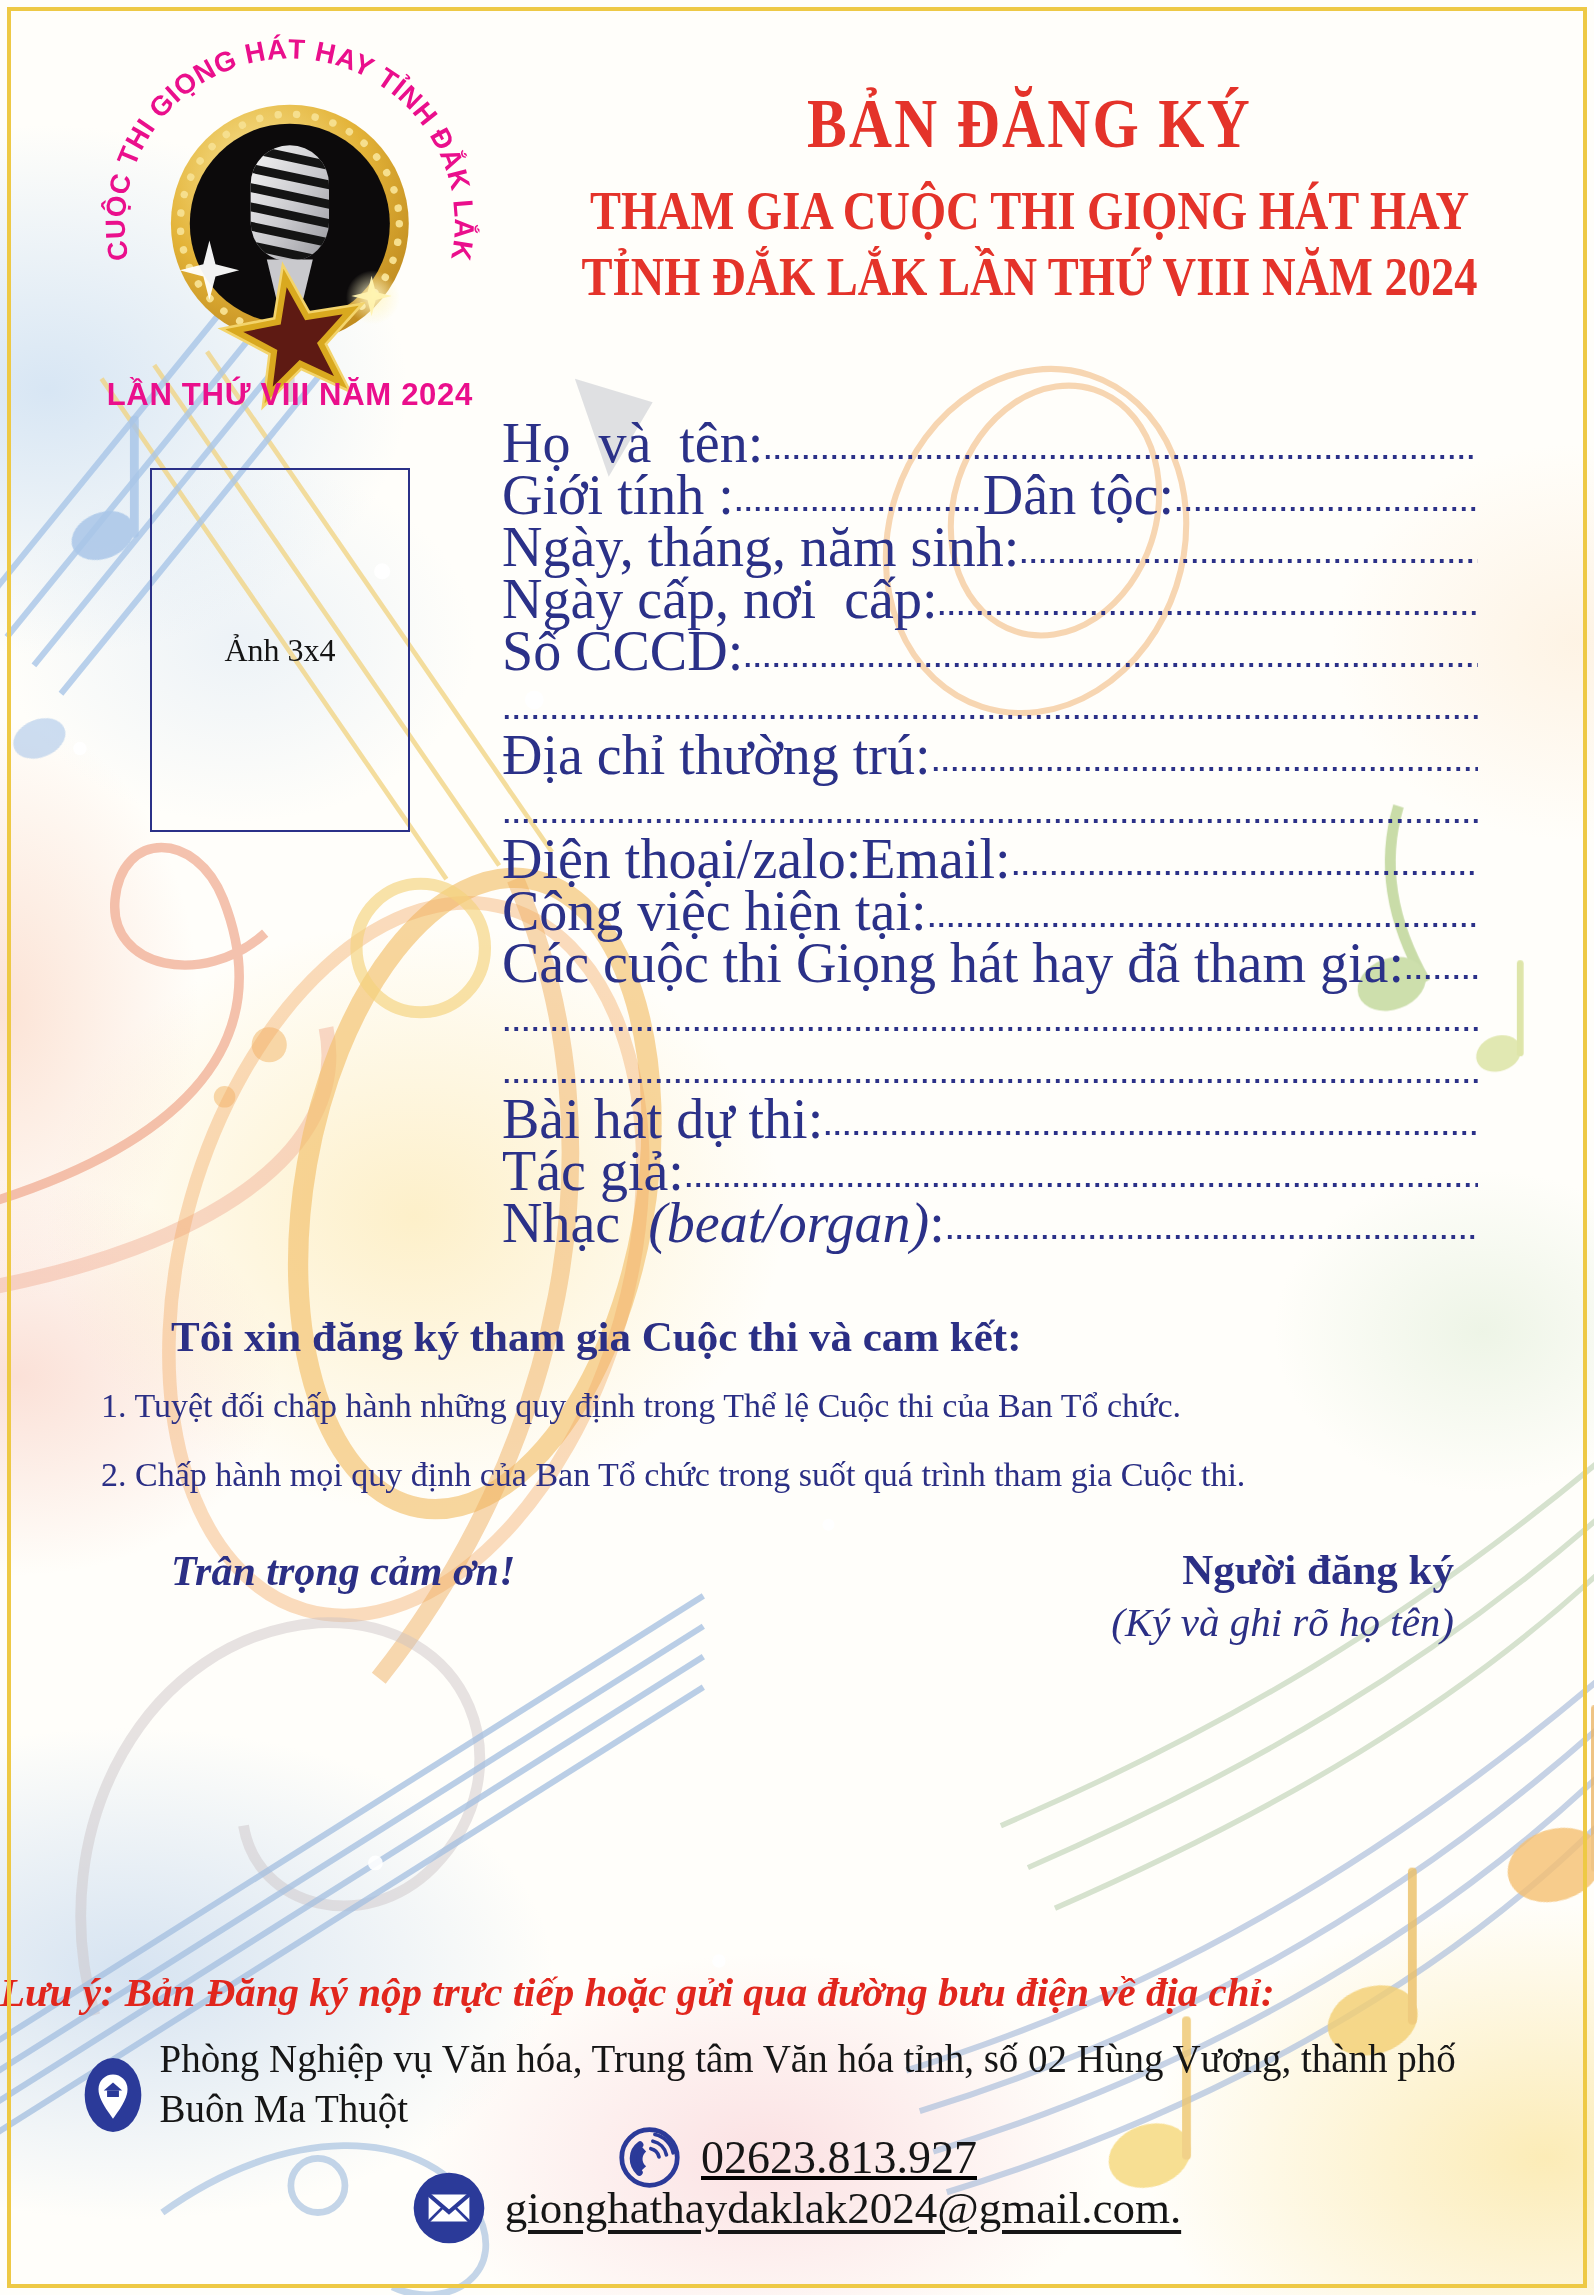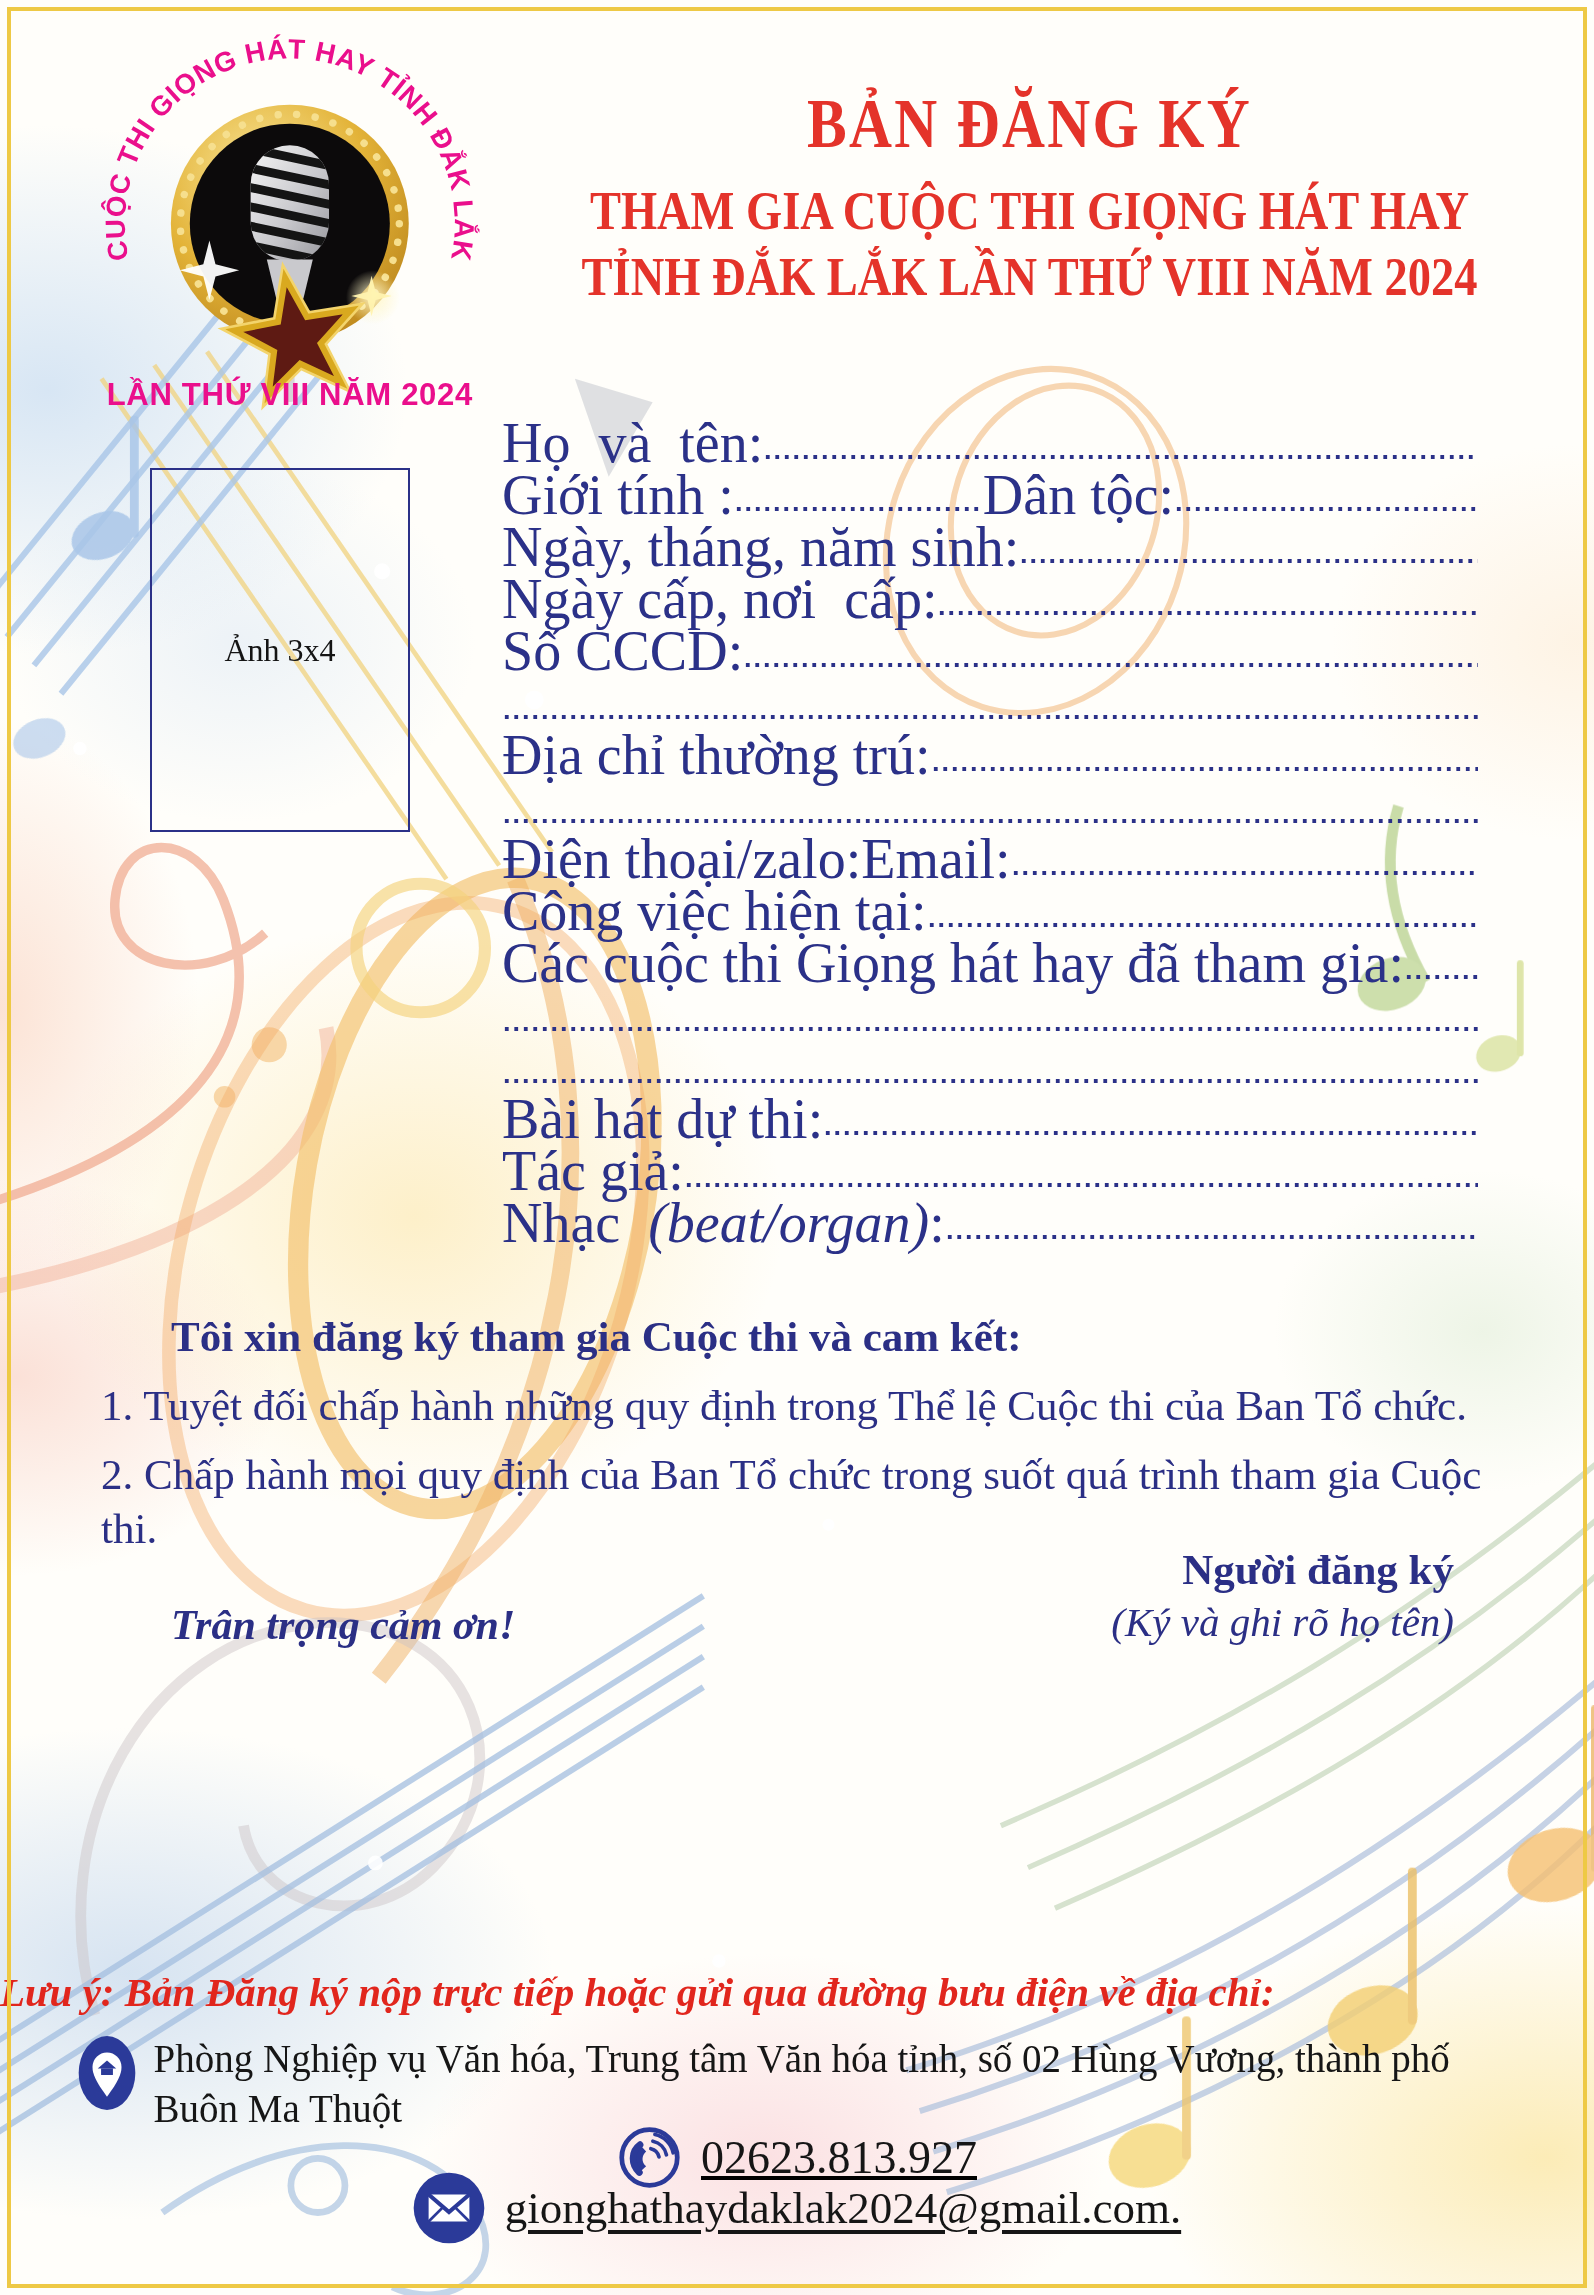--- a/index.html
+++ b/index.html
@@ -36,30 +36,30 @@
   .frow{display:flex;height:52px;font-size:56px;line-height:52px;color:#2b3188;}
   .flabel{white-space:pre;}
   .fitalic{font-style:italic;}
   .leader{flex:1 1 auto;height:9.5px;align-self:flex-end;margin-bottom:7.4px;
     background-image:radial-gradient(circle 2.3px,#2b3188 92%,rgba(43,49,136,0));
     background-size:9.5px 9.5px;background-repeat:repeat-x;background-position:left bottom;}
   .leader-fixed{flex:0 0 249px;}
 
   .commit{position:absolute;left:101px;top:1309px;width:1393px;color:#2b2f85;}
   .commit-head{padding-left:70px;font-size:43px;font-weight:bold;line-height:55px;}
-  .commit-item{font-size:43px;line-height:54px;margin-top:15px;}
+  .commit-item{font-size:34px;line-height:54px;margin-top:15px;}
   .commit-thanks{padding-left:70px;font-size:42px;font-weight:bold;font-style:italic;margin-top:42px;line-height:54px;}
 
   .sig{position:absolute;left:967px;top:1543px;width:487px;text-align:right;color:#2b2f85;}
   .sig-title{font-size:43px;font-weight:bold;line-height:54px;}
   .sig-sub{font-size:41px;font-style:italic;line-height:51px;}
 
   .note-line{position:absolute;left:0;top:1963px;width:1594px;
     color:#e1261d;font-size:41px;font-weight:bold;font-style:italic;line-height:58px;}
-  .addr-row{position:absolute;left:78px;top:2034px;width:1434px;display:flex;align-items:flex-start;gap:17.6px;}
+  .addr-row{position:absolute;left:84px;top:2034px;width:1434px;display:flex;align-items:flex-end;gap:17.6px;}
   .addr-row .addr-text{font-size:39px;color:#161616;line-height:50px;}
   .phone-row{position:absolute;left:0;top:2125px;width:1594px;display:flex;justify-content:center;align-items:center;gap:19px;text-decoration:underline;}
   .phone-row .phone-text{font-size:46px;color:#161616;}
   .email-row{position:absolute;left:0;top:2172px;width:1594px;display:flex;justify-content:center;align-items:center;gap:20px;}
   .email-row .email-text{font-size:45px;color:#161616;text-decoration:underline;text-underline-offset:6.8px;}
   .icon-svg{flex:0 0 auto;}
 </style>
 </head>
 <body>
 

